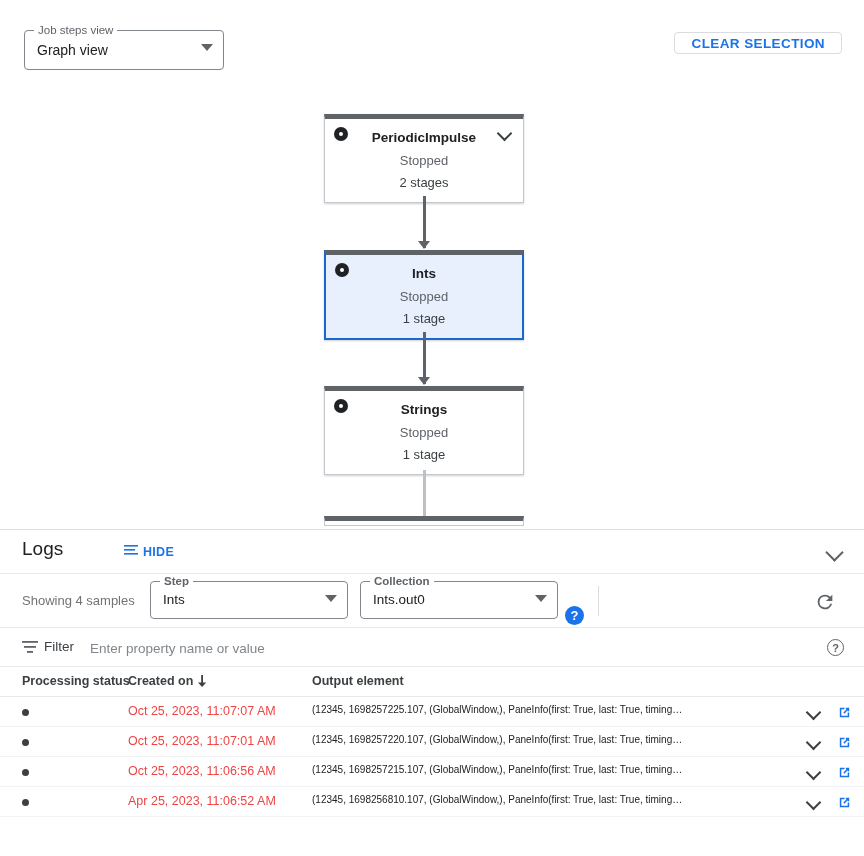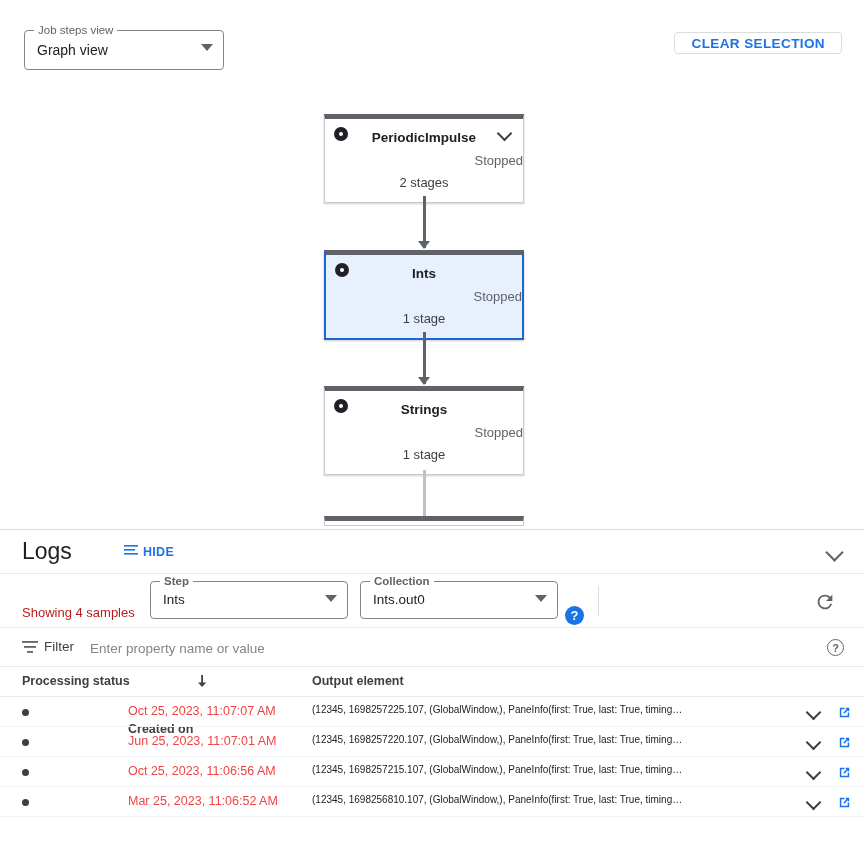--- a/index.html
+++ b/index.html
@@ -54,21 +54,21 @@
     box-shadow: 0 1px 2px rgba(60,64,67,.25);
   }
   .node.selected {
     background: #e8f0fe; border: 2px solid #1967d2; border-top: 5px solid #5f6368;
   }
   .node .node-title {
     text-align: center; font-size: 13.5px; font-weight: 700; color: #202124;
     margin-top: 11px;
   }
   .node .node-status {
-    text-align: right; font-size: 13px; color: #5f6368; margin-top: 8px;
+    text-align: center; font-size: 13px; color: #5f6368; margin-top: 8px;
   }
   .node .node-stages {
     text-align: center; font-size: 13px; color: #3c4043; margin-top: 7px;
     padding-bottom: 12px;
   }
   .node .node-dot {
     position: absolute; left: 9px; top: 8px; width: 14px; height: 14px;
     border-radius: 50%; background: #202124;
     display: flex; align-items: center; justify-content: center;
   }
@@ -100,21 +100,21 @@
 
   
   .logs-panel {
     position: absolute; left: 0; top: 530px; width: 864px; height: 326px;
     background: #fff;
   }
   .logs-header {
     position: relative; height: 44px; border-bottom: 1px solid #e8eaed;
   }
   .logs-title {
-    position: absolute; left: 22px; top: 8px; font-size: 23px; color: #202124;
+    position: absolute; left: 22px; top: 8px; font-size: 19px; color: #202124;
   }
   .hide-btn {
     position: absolute; left: 124px; top: 14px;
     display: flex; align-items: center; gap: 3px;
     color: #1a73e8; font-size: 12.5px; font-weight: 600; letter-spacing: .3px;
     cursor: pointer;
   }
   .collapse-btn {
     position: absolute; right: 18px; top: 12px; width: 22px; height: 22px; cursor: pointer;
   }
@@ -130,21 +130,21 @@
   .tab {
     position: absolute; top: 0; height: 36px; display: flex; align-items: center;
     font-size: 13px; font-weight: 600; letter-spacing: .5px; color: #5f6368; cursor: pointer;
   }
   .tab.active { color: #1a73e8; border-bottom: 3px solid #1a73e8; }
 
   .controls-row {
     position: relative; height: 54px; border-bottom: 1px solid #e8eaed;
   }
   .showing-text {
-    position: absolute; left: 22px; top: 31px; font-size: 13px; color: #b91c1c;
+    position: absolute; left: 22px; top: 19px; font-size: 13px; color: #737373;
   }
   .mini-select {
     position: absolute; top: 7px; height: 38px; border: 1px solid #80868b;
     border-radius: 4px; background: #fff;
   }
   .mini-select .legend {
     position: absolute; left: 9px; top: -8px; background: #fff; padding: 0 4px;
     font-size: 11.5px; color: #5f6368; line-height: 14px; font-weight: bold;
   }
   .mini-select .value {
@@ -314,21 +314,21 @@
           <rect x="5" y="11" width="6" height="1.8" fill="#5f6368"></rect>
         </svg>
       </span>
       <span class="filter-label">Filter</span>
       <input class="filter-input" type="text" placeholder="Enter property name or value" style="">
       <div class="filter-help">?</div>
     </div>
 
     <div class="table-head">
       <div class="th" style="left:22px;">Processing status</div>
-      <div class="th" style="left:128px;margin-top:48px;">Created on</div>
+      <div class="th" style="left:128px;">Created on</div>
       <span class="sort-arrow" style="left:196px;">
         <svg width="13" height="15" viewBox="0 0 13 15" aria-hidden="true">
           <rect x="5.2" y="1" width="1.8" height="10" fill="#3c4043"></rect>
           <path d="M2 8.5 L6.1 13 L10.2 8.5 Z" fill="#3c4043"></path>
         </svg>
       </span>
       <div class="th" style="left:312px;">Output element</div>
     </div>
 
     <div>
@@ -340,21 +340,21 @@
         <span class="open-icon">
           <svg width="15" height="15" viewBox="0 0 16 16" aria-hidden="true">
             <path d="M3 3h5v1.6H4.6v6.8h6.8V8H13v5H3V3z" fill="#1a73e8"></path>
             <path d="M9.4 3H13v3.6h-1.6V5.7L7.9 9.2 6.8 8.1l3.5-3.5H9.4V3z" fill="#1a73e8"></path>
           </svg>
         </span>
       </div>
 
       <div class="row">
         <div class="status-dot"></div>
-        <div class="created">Jun 25, 2023, 11:07:01 AM</div>
+        <div class="created">Oct 25, 2023, 11:07:01 AM</div>
         <div class="output">(12345, 1698257220.107, (GlobalWindow,), PaneInfo(first: True, last: True, timing…</div>
         <div class="row-chevron"></div>
         <span class="open-icon">
           <svg width="15" height="15" viewBox="0 0 16 16" aria-hidden="true">
             <path d="M3 3h5v1.6H4.6v6.8h6.8V8H13v5H3V3z" fill="#1a73e8"></path>
             <path d="M9.4 3H13v3.6h-1.6V5.7L7.9 9.2 6.8 8.1l3.5-3.5H9.4V3z" fill="#1a73e8"></path>
           </svg>
         </span>
       </div>
 
@@ -366,21 +366,21 @@
         <span class="open-icon">
           <svg width="15" height="15" viewBox="0 0 16 16" aria-hidden="true">
             <path d="M3 3h5v1.6H4.6v6.8h6.8V8H13v5H3V3z" fill="#1a73e8"></path>
             <path d="M9.4 3H13v3.6h-1.6V5.7L7.9 9.2 6.8 8.1l3.5-3.5H9.4V3z" fill="#1a73e8"></path>
           </svg>
         </span>
       </div>
 
       <div class="row">
         <div class="status-dot"></div>
-        <div class="created">Mar 25, 2023, 11:06:52 AM</div>
+        <div class="created">Apr 25, 2023, 11:06:52 AM</div>
         <div class="output">(12345, 1698256810.107, (GlobalWindow,), PaneInfo(first: True, last: True, timing…</div>
         <div class="row-chevron"></div>
         <span class="open-icon">
           <svg width="15" height="15" viewBox="0 0 16 16" aria-hidden="true">
             <path d="M3 3h5v1.6H4.6v6.8h6.8V8H13v5H3V3z" fill="#1a73e8"></path>
             <path d="M9.4 3H13v3.6h-1.6V5.7L7.9 9.2 6.8 8.1l3.5-3.5H9.4V3z" fill="#1a73e8"></path>
           </svg>
         </span>
       </div>
     </div>

